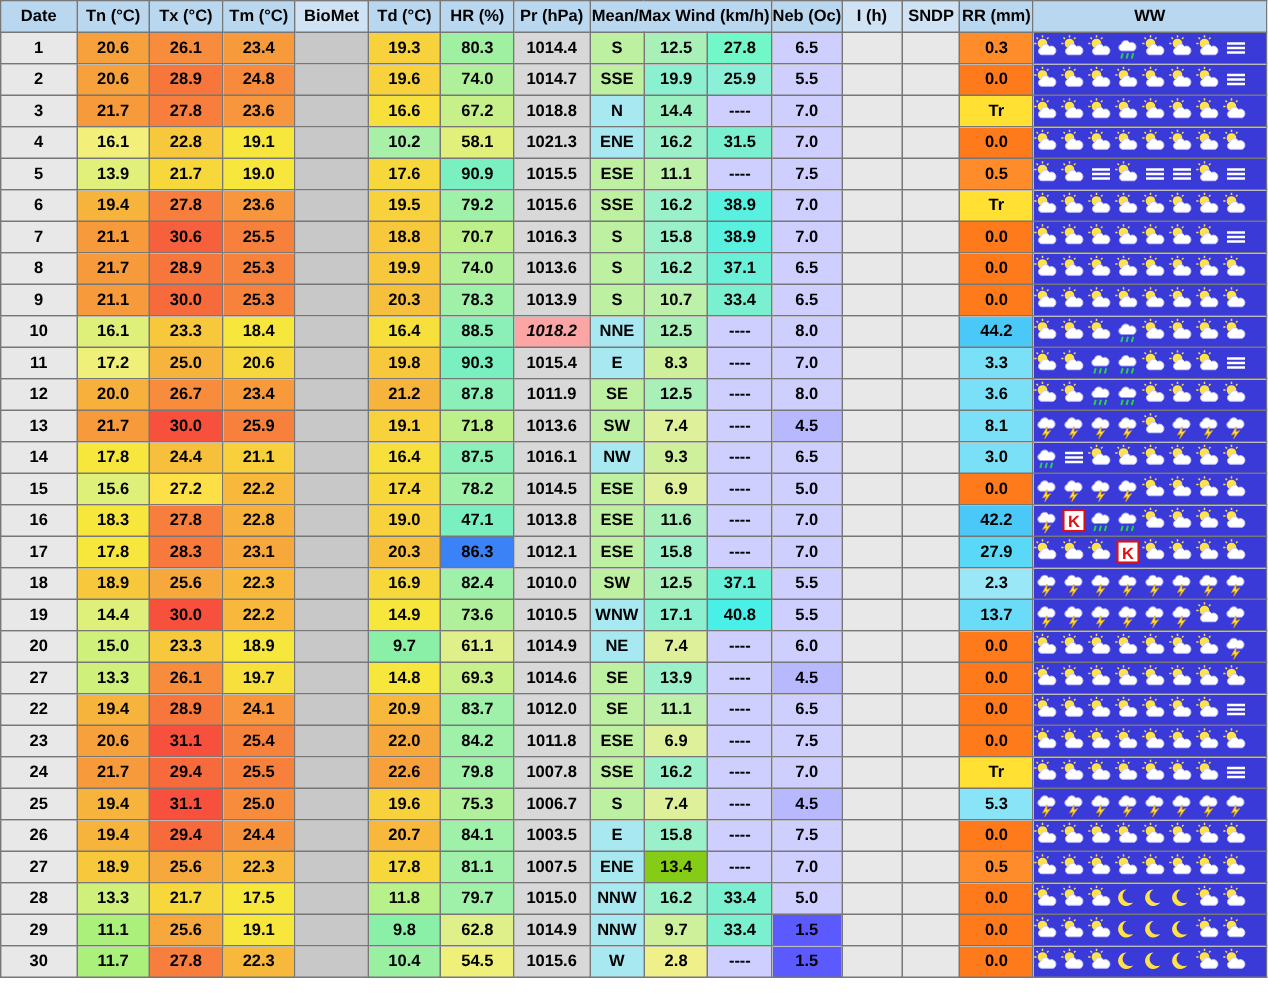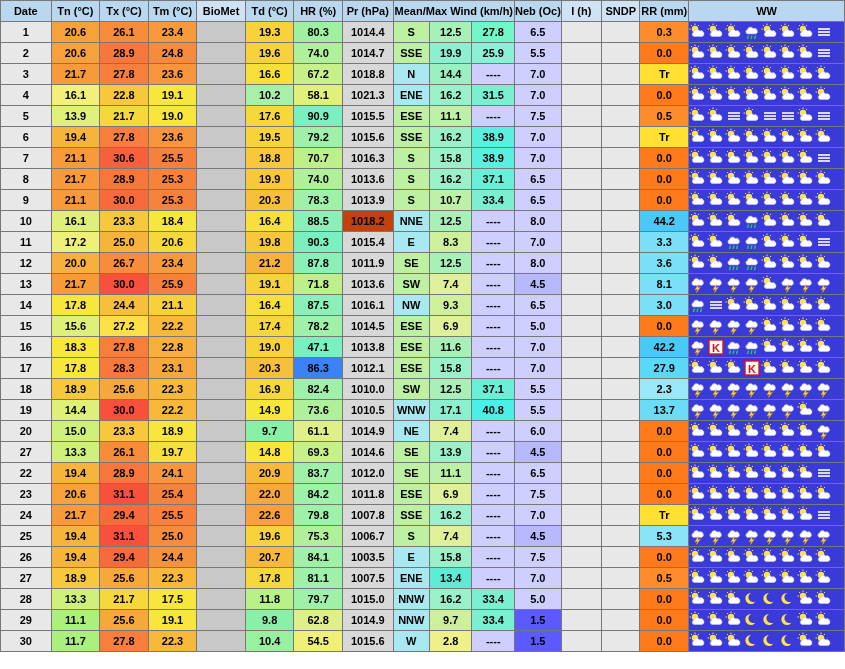--- a/index.html
+++ b/index.html
@@ -983,21 +983,21 @@
         </td>
       </tr>
       <tr>
         <td class="date">10</td>
         <td style="background: rgb(223, 240, 122);">16.1</td>
         <td style="background: rgb(247, 200, 60);">23.3</td>
         <td style="background: rgb(247, 230, 60);">18.4</td>
         <td style="background: rgb(200, 200, 200);"></td>
         <td style="background: rgb(247, 224, 60);">16.4</td>
         <td style="background: rgb(138, 240, 184);">88.5</td>
-        <td style="background: #c2410c;">1018.2</td>
+        <td style="background: #fca5a5; font-style: italic;">1018.2</td>
         <td style="background: rgb(168, 232, 240);">NNE</td>
         <td style="background: rgb(168, 240, 184);">12.5</td>
         <td style="background: rgb(207, 207, 255);">----</td>
         <td style="background: rgb(207, 207, 255);">8.0</td>
         <td style="background: rgb(232, 232, 232);"></td>
         <td style="background: rgb(232, 232, 232);"></td>
         <td style="background: rgb(74, 200, 247);">44.2</td>
         <td class="ww">
           <div class="wwwrap">
             <span class="sym"><svg width="18" height="18" viewBox="0 0 18 18">
@@ -2446,21 +2446,21 @@
       <tr>
         <td class="date">27</td>
         <td style="background: rgb(247, 200, 60);">18.9</td>
         <td style="background: rgb(247, 168, 60);">25.6</td>
         <td style="background: rgb(247, 184, 60);">22.3</td>
         <td style="background: rgb(200, 200, 200);"></td>
         <td style="background: rgb(247, 216, 60);">17.8</td>
         <td style="background: rgb(159, 240, 168);">81.1</td>
         <td style="background: rgb(216, 216, 216);">1007.5</td>
         <td style="background: rgb(168, 232, 240);">ENE</td>
-        <td style="background: #5eead4;">13.4</td>
+        <td style="background: #84cc16;">13.4</td>
         <td style="background: rgb(207, 207, 255);">----</td>
         <td style="background: rgb(207, 207, 255);">7.0</td>
         <td style="background: rgb(232, 232, 232);"></td>
         <td style="background: rgb(232, 232, 232);"></td>
         <td style="background: rgb(255, 140, 42);">0.5</td>
         <td class="ww">
           <div class="wwwrap">
             <span class="sym"><svg width="18" height="18" viewBox="0 0 18 18">
                 <circle cx="6" cy="6" r="3.2" fill="#ffe24a"></circle>
                 <g stroke="#ffe24a" stroke-width="1">

